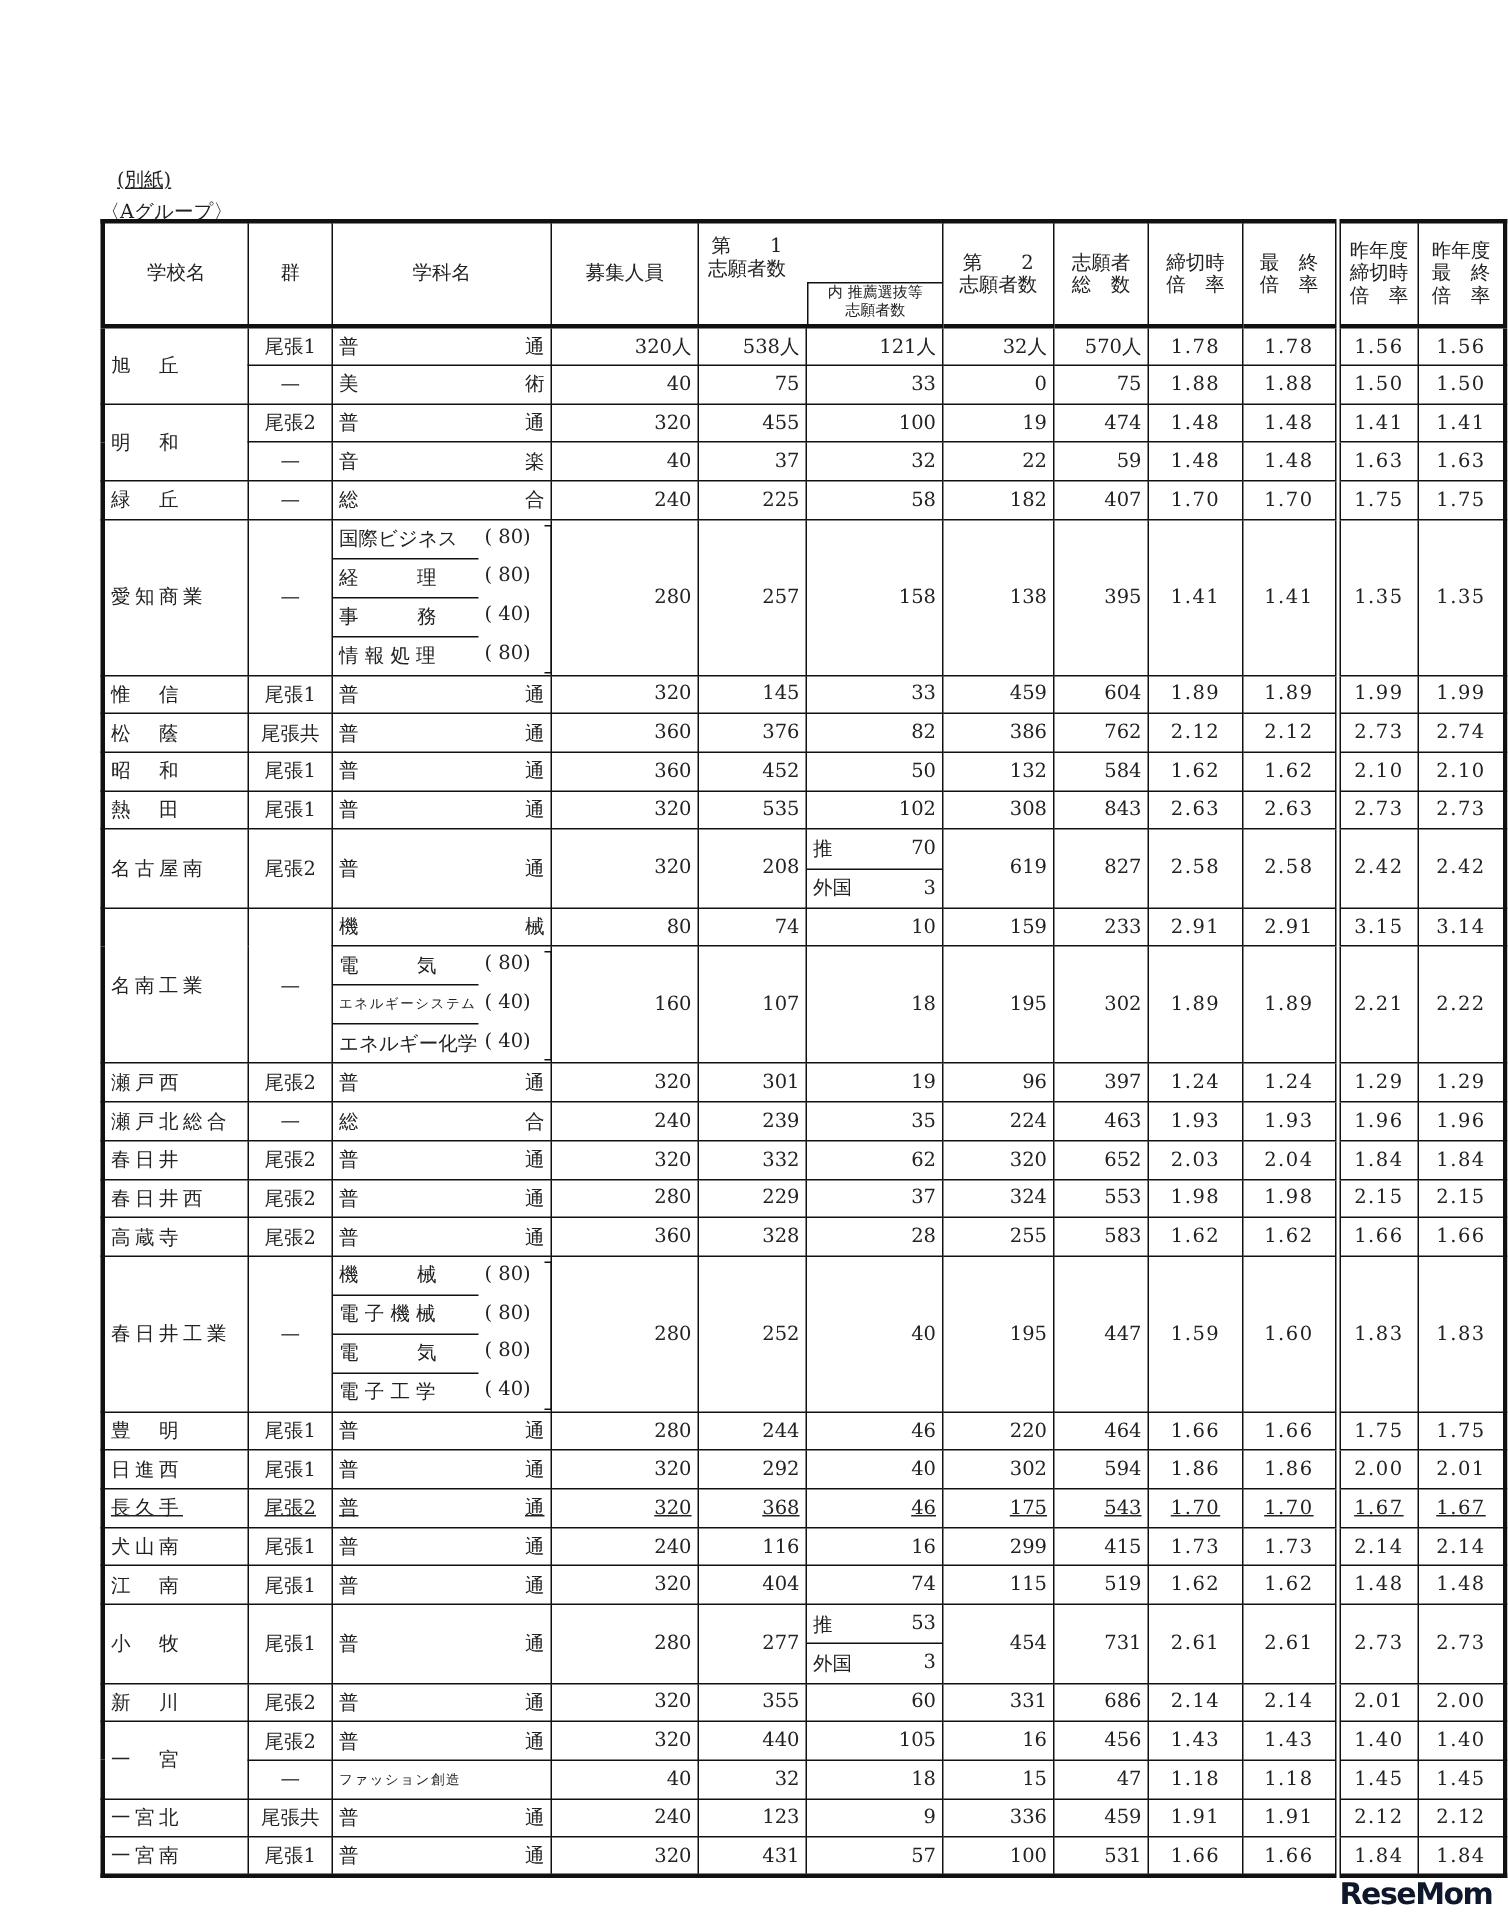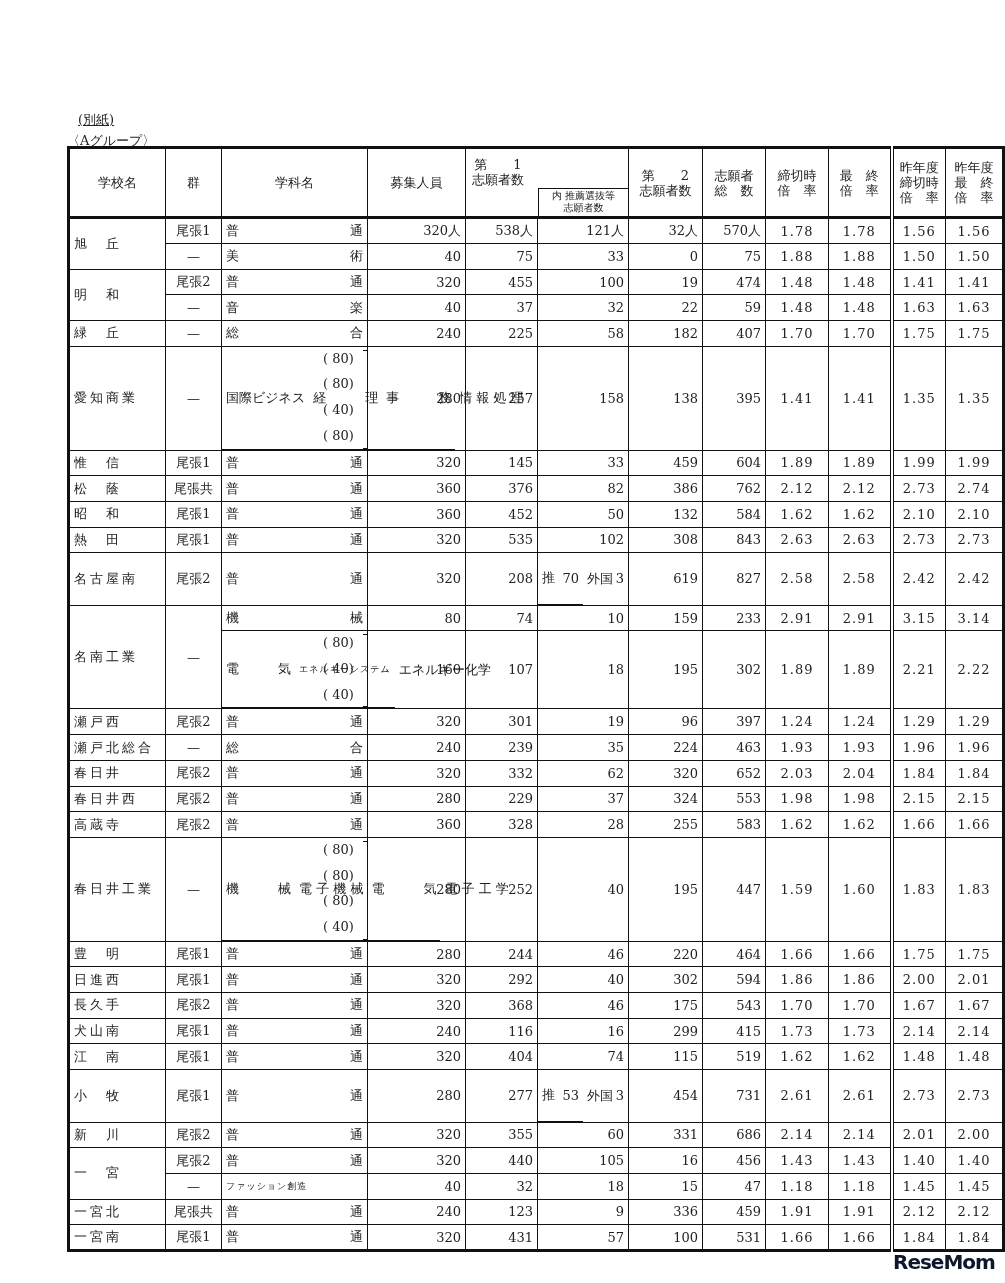--- a/index.html
+++ b/index.html
@@ -17,21 +17,21 @@
   .num { text-align:right; }
   .ctr { text-align:center; }
   .rate { text-align:center; letter-spacing:1px; }
   .dbl { border-left:4px double #111 !important; }
   .school { text-align:left; letter-spacing:3px; }
   .dept { display:flex; justify-content:space-between; }
   .dept-small { font-size:9px; letter-spacing:1px; }
   .h1split { position:relative; padding:0 !important; }
   .h1split .h1top { position:absolute; left:6px; top:8px; text-align:center; line-height:15px; }
   .h1sub { position:absolute; left:72px; right:0; bottom:0; height:26px; border-left:1.5px solid #111; border-top:1.5px solid #111; font-size:10px; line-height:12px; text-align:center; padding-top:1px; }
-  .stack { display:flex; flex-direction:row; height:100%; }
+  .stack { display:flex; flex-direction:column; height:100%; }
   .stack > div { flex:1; display:flex; align-items:center; border-bottom:1.5px solid #111; padding:0 4px; }
   .stack > div:last-child { border-bottom:none; }
   .nopad { padding:0 !important; }
   .watermark { position:absolute; left:893px; top:1250px; font-family:"DejaVu Sans","Liberation Sans",sans-serif;
                font-weight:bold; font-size:20px; color:#0f172a; letter-spacing:-1px; }
 </style>
 </head>
 <body>
 
 <div class="hdr-note">(別紙)</div>
@@ -545,21 +545,21 @@
         <td class="num">320</td>
         <td class="num">292</td>
         <td class="num">40</td>
         <td class="num">302</td>
         <td class="num">594</td>
         <td class="rate">1.86</td>
         <td class="rate">1.86</td>
         <td class="rate dbl">2.00</td>
         <td class="rate">2.01</td>
       </tr>
-      <tr style="height: 25.7px;">
+      <tr style="height: 25.7px; text-decoration: underline;">
         <td class="school">長久手</td>
         <td class="ctr">尾張2</td>
         <td>
           <div class="dept">
             <span>普</span>
             <span>通</span>
           </div>
         </td>
         <td class="num">320</td>
         <td class="num">368</td>

